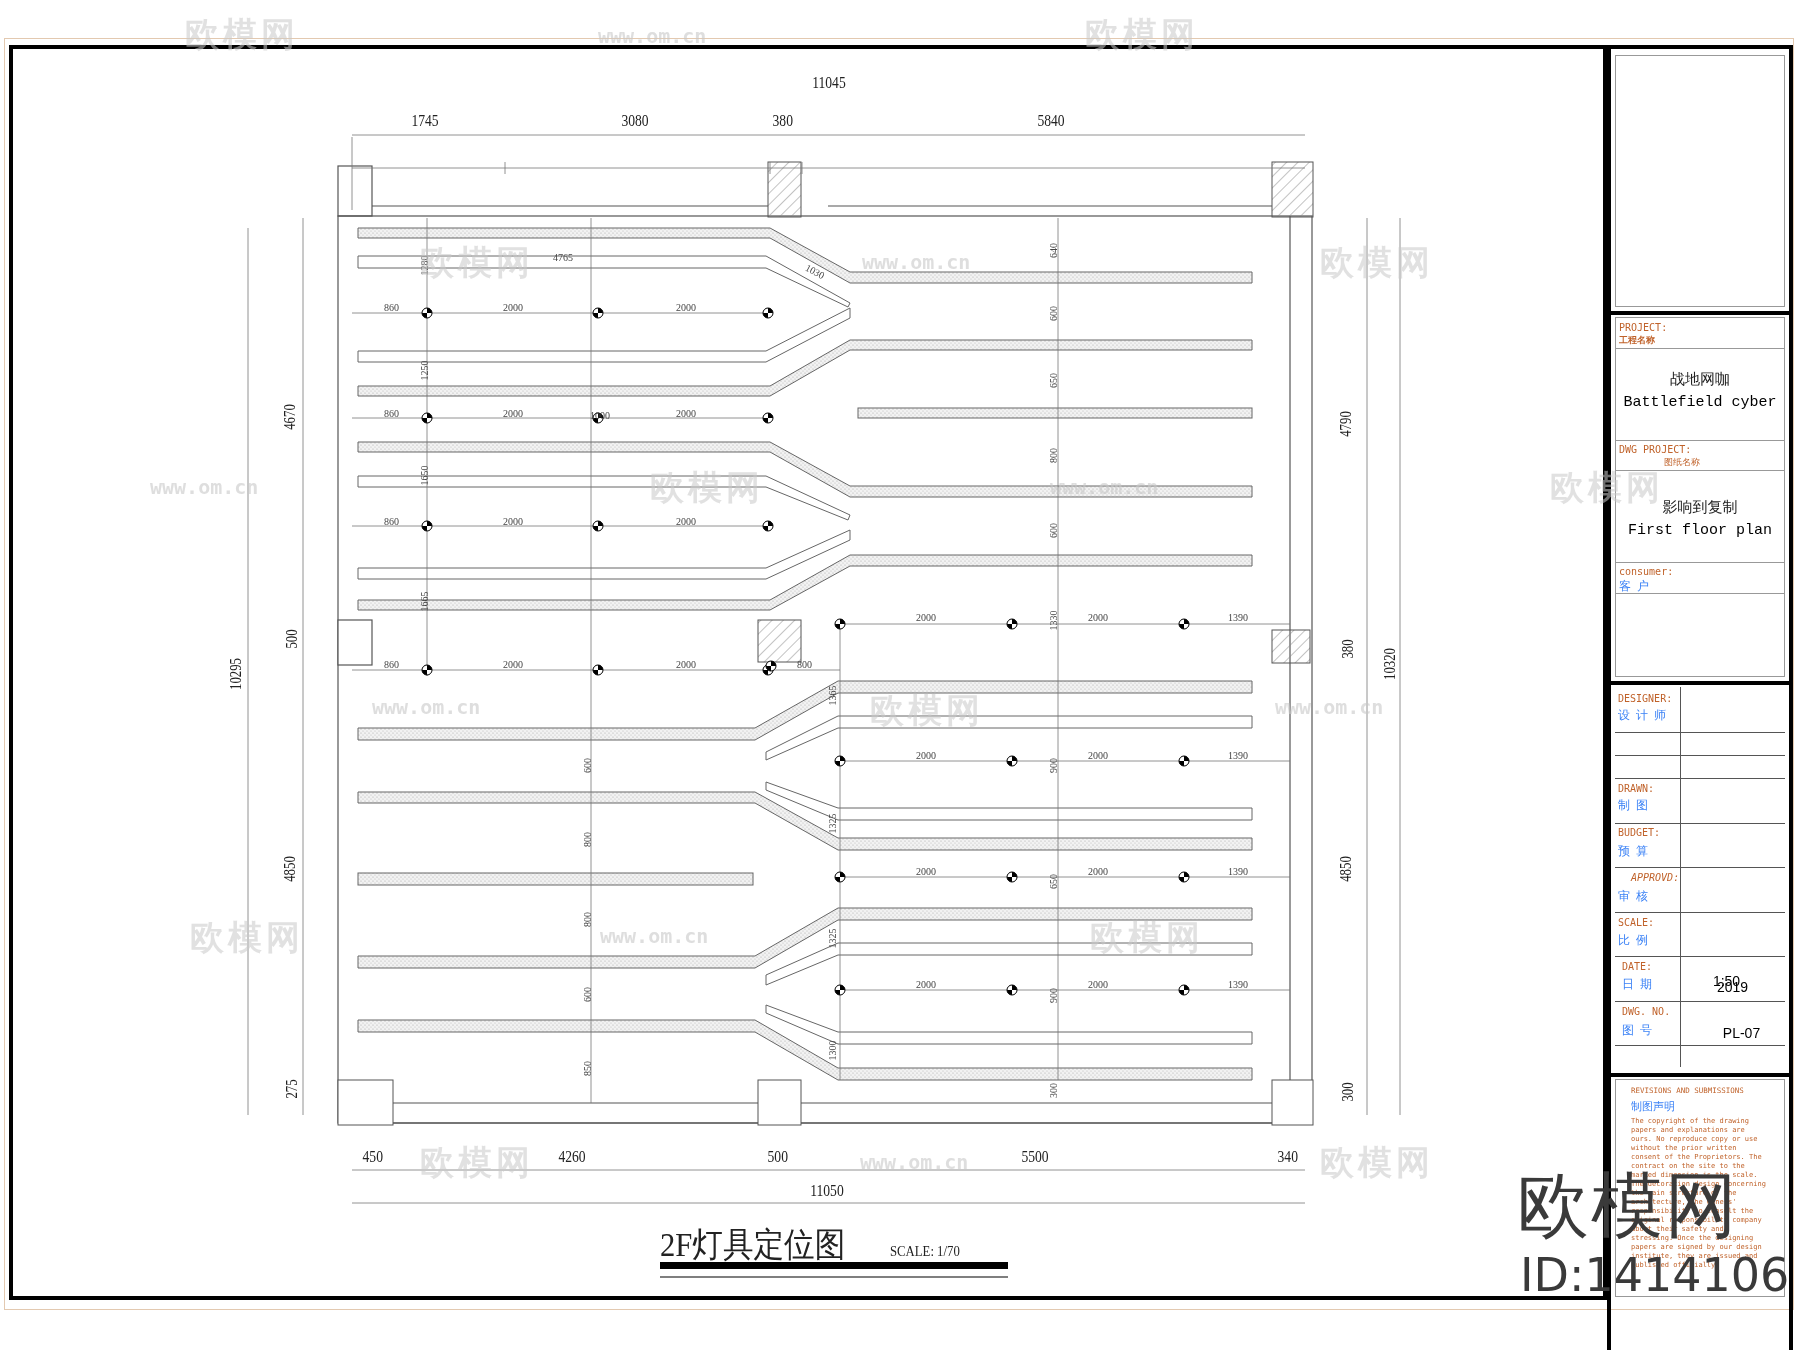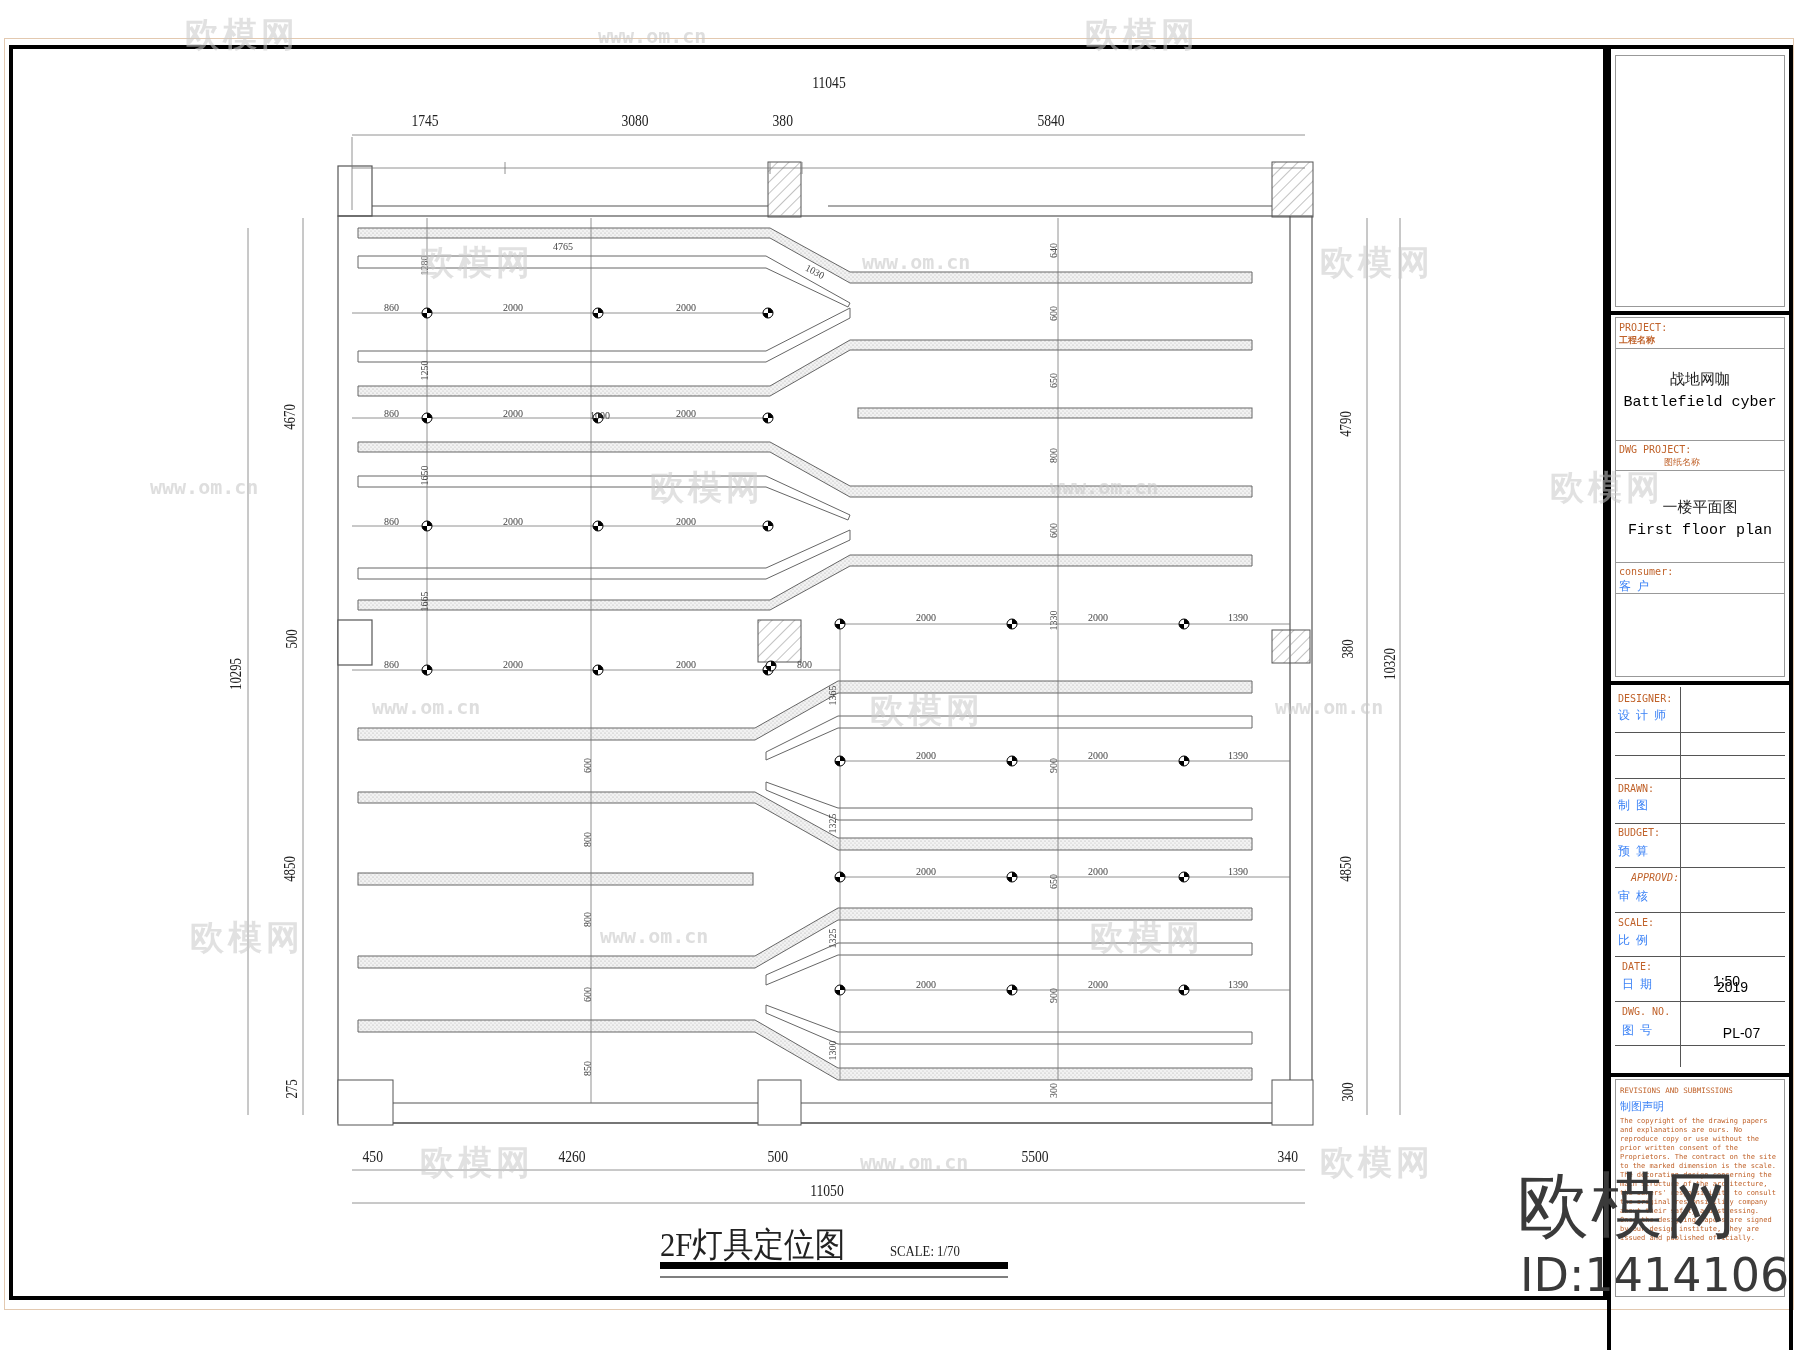--- a/index.html
+++ b/index.html
@@ -185,21 +185,21 @@
 <div class="abs small" style="left:384px;top:408px;">860</div>
 <div class="abs small" style="left:503px;top:408px;">2000</div>
 <div class="abs small" style="left:676px;top:408px;">2000</div>
 <div class="abs small" style="left:384px;top:516px;">860</div>
 <div class="abs small" style="left:503px;top:516px;">2000</div>
 <div class="abs small" style="left:676px;top:516px;">2000</div>
 <div class="abs small" style="left:384px;top:659px;">860</div>
 <div class="abs small" style="left:503px;top:659px;">2000</div>
 <div class="abs small" style="left:676px;top:659px;">2000</div>
 <div class="abs small" style="left:797px;top:659px;">800</div>
-<div class="abs small" style="left:553px;top:241px;">4765</div>
+<div class="abs small" style="left:553px;top:252px;">4765</div>
 <div class="abs small" style="left:805px;top:266px;transform:rotate(28deg);">1030</div>
 <div class="abs small" style="left:590px;top:410px;">1000</div>
 
 <div class="abs small-v" style="left:414px;top:260px;">1280</div>
 <div class="abs small-v" style="left:414px;top:365px;">1250</div>
 <div class="abs small-v" style="left:414px;top:470px;">1650</div>
 <div class="abs small-v" style="left:414px;top:596px;">1665</div>
 
 <div class="abs small-v" style="left:1046px;top:245px;">640</div>
 <div class="abs small-v" style="left:1046px;top:308px;">600</div>
@@ -245,21 +245,21 @@
   <div class="tb-box" style="top:268px;height:360px;">
     <div style="position:absolute;left:3px;top:4px;" class="lbl">PROJECT:</div>
     <div style="position:absolute;left:3px;top:16px;font-size:9px;font-weight:bold;" class="lbl">工程名称</div>
     <div style="position:absolute;left:0;right:0;top:30px;border-top:1px solid #999;"></div>
     <div style="position:absolute;left:0;right:0;top:52px;text-align:center;font-size:15px;" class="cad-text">战地网咖</div>
     <div style="position:absolute;left:0;right:0;top:76px;text-align:center;font-size:15px;font-family:'Liberation Mono',monospace;">Battlefield cyber</div>
     <div style="position:absolute;left:0;right:0;top:122px;border-top:1px solid #999;"></div>
     <div style="position:absolute;left:3px;top:126px;" class="lbl">DWG PROJECT:</div>
     <div style="position:absolute;left:3px;top:138px;font-size:9px;padding-left:45px;" class="lbl">图纸名称</div>
     <div style="position:absolute;left:0;right:0;top:152px;border-top:1px solid #999;"></div>
-    <div style="position:absolute;left:0;right:0;top:180px;text-align:center;font-size:15px;" class="cad-text">一楼平面图</div>
+    <div style="position:absolute;left:0;right:0;top:180px;text-align:center;font-size:15px;" class="cad-text">影响到复制</div>
     <div style="position:absolute;left:0;right:0;top:204px;text-align:center;font-size:15px;font-family:'Liberation Mono',monospace;">First floor plan</div>
     <div style="position:absolute;left:0;right:0;top:244px;border-top:1px solid #999;"></div>
     <div style="position:absolute;left:3px;top:248px;" class="lbl">consumer:</div>
     <div style="position:absolute;left:3px;top:260px;" class="lbl-cn">客户</div>
     <div style="position:absolute;left:0;right:0;top:275px;border-top:1px solid #999;"></div>
   </div>
   <div class="tb-sep" style="top:632px;"></div>
 
   <div class="tb-box" style="top:638px;height:380px;border:none;">
     <div style="position:absolute;left:65px;top:0;bottom:0;border-left:1px solid #555;"></div>
@@ -285,21 +285,21 @@
     <div style="position:absolute;left:7px;top:289px;" class="lbl-cn">日期</div>
     <div style="position:absolute;left:65px;right:0;top:292px;" class="val">2019</div>
     <div style="position:absolute;left:0;right:0;top:314px;border-top:1px solid #555;"></div>
     <div style="position:absolute;left:7px;top:319px;" class="lbl">DWG. NO.</div>
     <div style="position:absolute;left:7px;top:335px;" class="lbl-cn">图号</div>
     <div style="position:absolute;left:56px;right:0;top:338px;margin-left:27px;" class="val">PL-07</div>
     <div style="position:absolute;left:0;right:0;top:358px;border-top:1px solid #555;"></div>
   </div>
   <div class="tb-sep" style="top:1024px;"></div>
 
-  <div class="tb-box" style="top:1030px;height:218px;padding:6px 4px;overflow:hidden;">
+  <div class="tb-box" style="top:1030px;height:218px;padding:6px 15px;overflow:hidden;">
     <div class="legal" style="font-size:7.5px;">REVISIONS AND SUBMISSIONS</div>
     <div class="lbl-cn" style="letter-spacing:0;font-size:11px;margin:4px 0 2px;">制图声明</div>
     <div class="legal" style="margin-top:3px;">The copyright of the drawing papers and explanations are ours. No reproduce copy or use without the prior written consent of the Proprietors. The contract on the site to the marked dimension is the scale. The decoration design concerning the main structure of the architecture, the owners' responsibility to consult the original responsibility company about their safety and stressing. Once the designing papers are signed by our design institute, they are issued and published officially.</div>
   </div>
 </div>
 
 <div class="abs wm" style="left:185px;top:12px;">欧模网</div>
 <div class="abs wm-url" style="left:598px;top:24px;">www.om.cn</div>
 <div class="abs wm" style="left:1085px;top:12px;">欧模网</div>
 <div class="abs wm" style="left:420px;top:240px;">欧模网</div>

